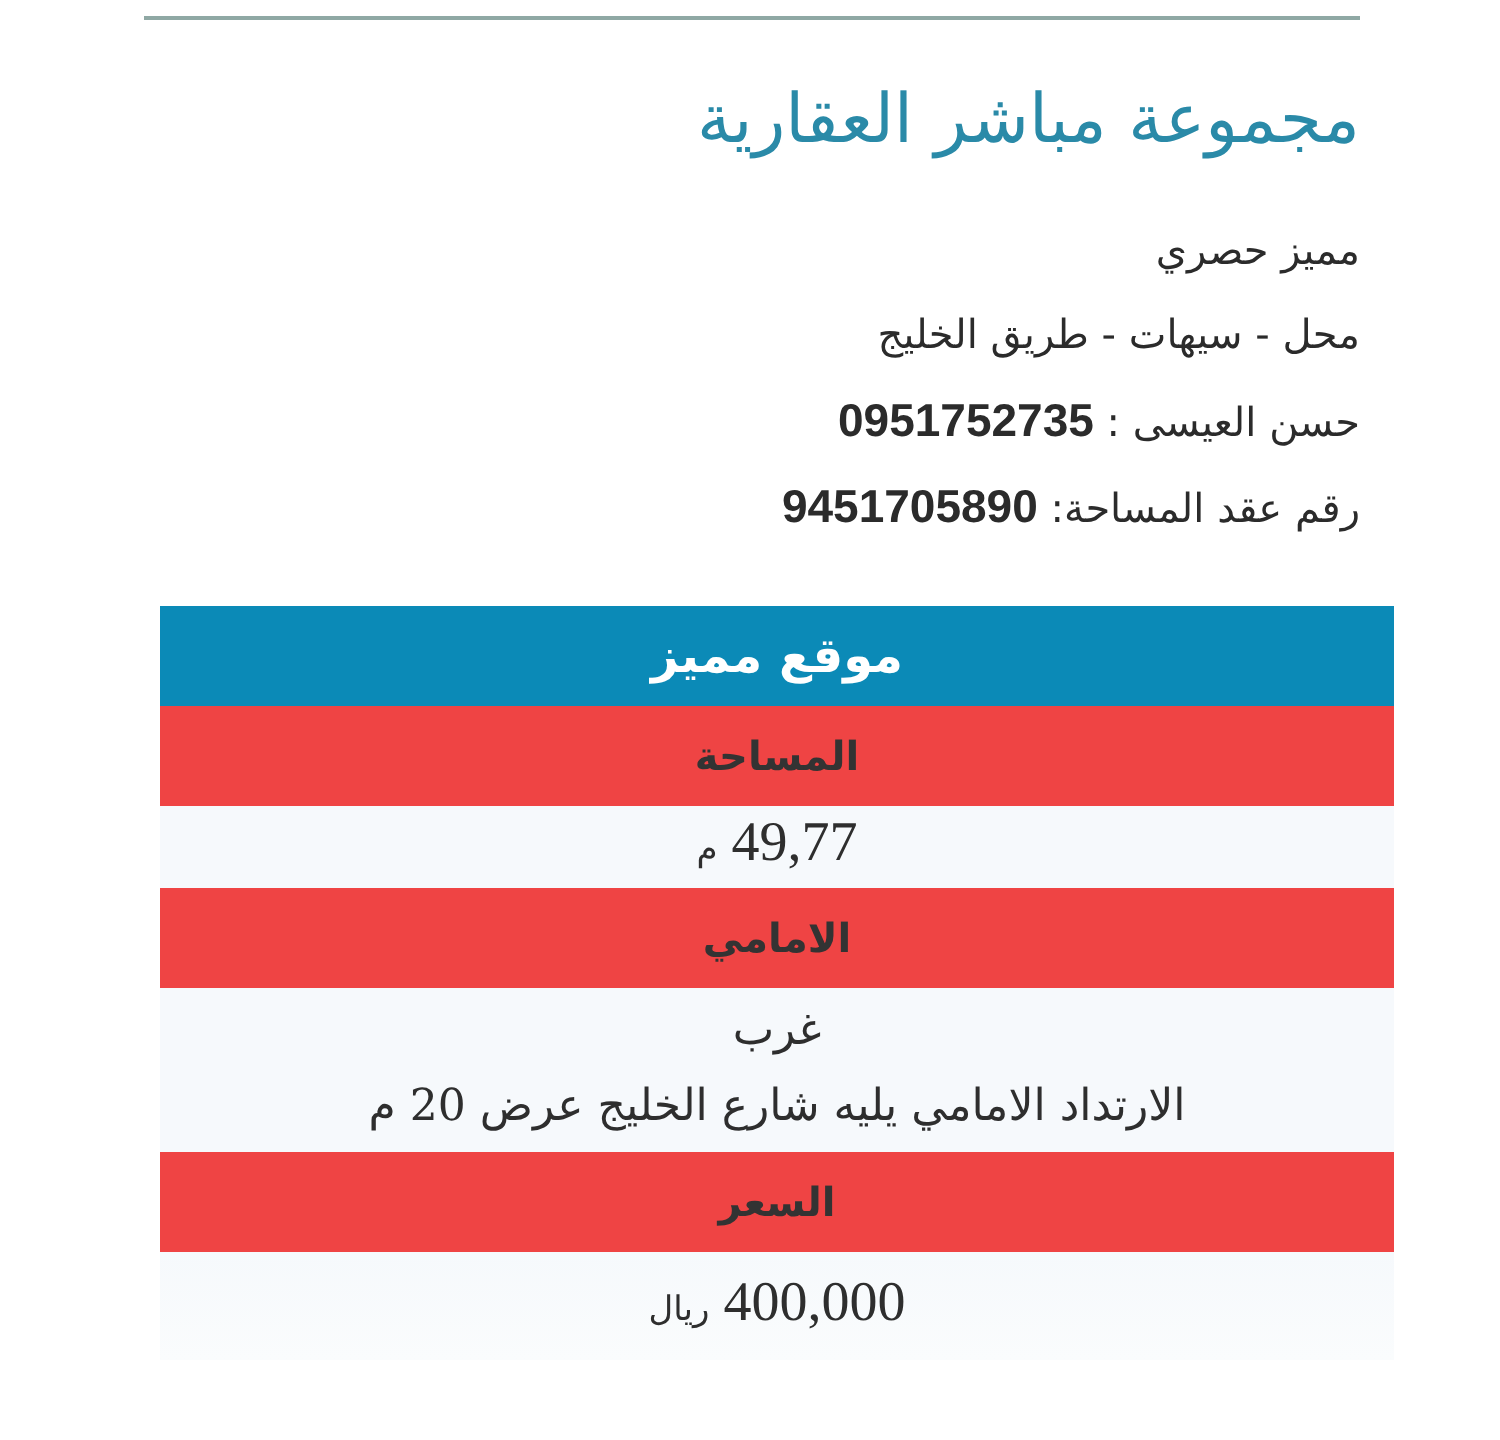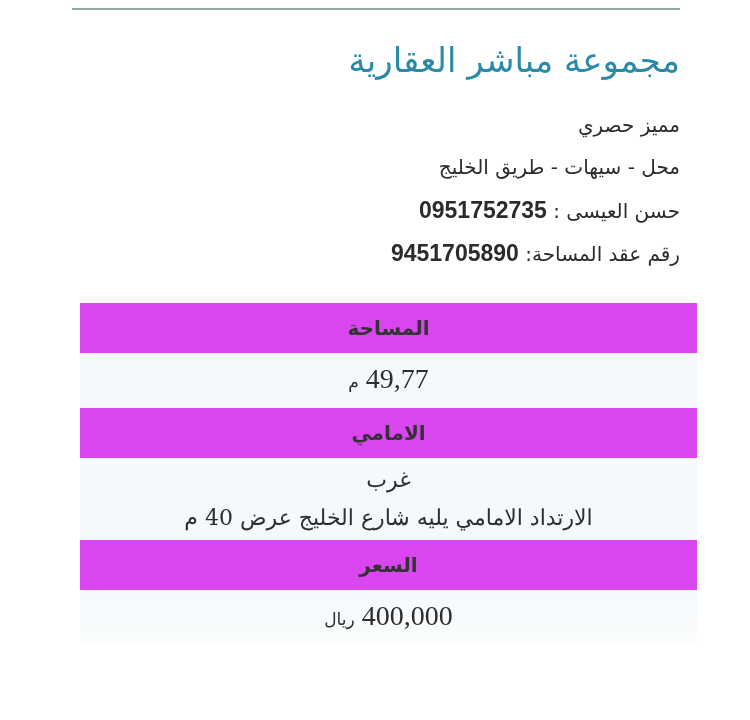--- a/index.html
+++ b/index.html
@@ -63,42 +63,42 @@
       color: #ffffff;
       font-weight: bold;
       font-size: 24px;
       direction: rtl;
       display: flex;
       align-items: center;
       justify-content: center;
     }
     .t-label {
       height: 50px;
-      background: #d946ef;
+      background: #ef4444;
       color: #333333;
       font-weight: bold;
       font-size: 20px;
       direction: rtl;
       display: flex;
       align-items: center;
       justify-content: center;
     }
     .t-value {
       background: #f6f9fc;
       color: #2e2e2e;
       font-family: "DejaVu Serif", serif;
       font-size: 22px;
       direction: rtl;
       display: flex;
       flex-direction: column;
       align-items: center;
       justify-content: center;
       line-height: 38px;
     }
-    .t-value.h55 { height: 55px; }
+    .t-value.h55 { height: 41px; }
     .t-value.h98 { height: 82px; }
     .t-value.h54 { height: 54px; background: linear-gradient(#f6f9fc, #fafcfd); }
     .t-value .num {
       font-family: "Liberation Serif", serif;
       font-size: 28px;
     }
     .t-value .unit {
       font-size: 17px;
     }
     .t-value .line {
@@ -117,33 +117,34 @@
 <div class="info info-3 bold-num">
   <span>حسن العيسى :</span>
   <span class="num">0951752735</span>
 </div>
 <div class="info info-4 bold-num">
   <span>رقم عقد المساحة:</span>
   <span class="num">9451705890</span>
 </div>
 
 <div class="table">
+  <div class="t-header">موقع مميز</div>
 
   <div class="t-label">المساحة</div>
   <div class="t-value h55">
     <div class="line">
       <span class="num">49,77</span>
       <span class="unit">م</span>
     </div>
   </div>
 
   <div class="t-label">الامامي</div>
   <div class="t-value h98">
     <div class="line">غرب</div>
-    <div class="line">الارتداد الامامي يليه شارع الخليج عرض 40 م</div>
+    <div class="line">الارتداد الامامي يليه شارع الخليج عرض 20 م</div>
   </div>
 
   <div class="t-label">السعر</div>
   <div class="t-value h54">
     <div class="line">
       <span class="num">400,000</span>
       <span class="unit">ريال</span>
     </div>
   </div>
 </div>

